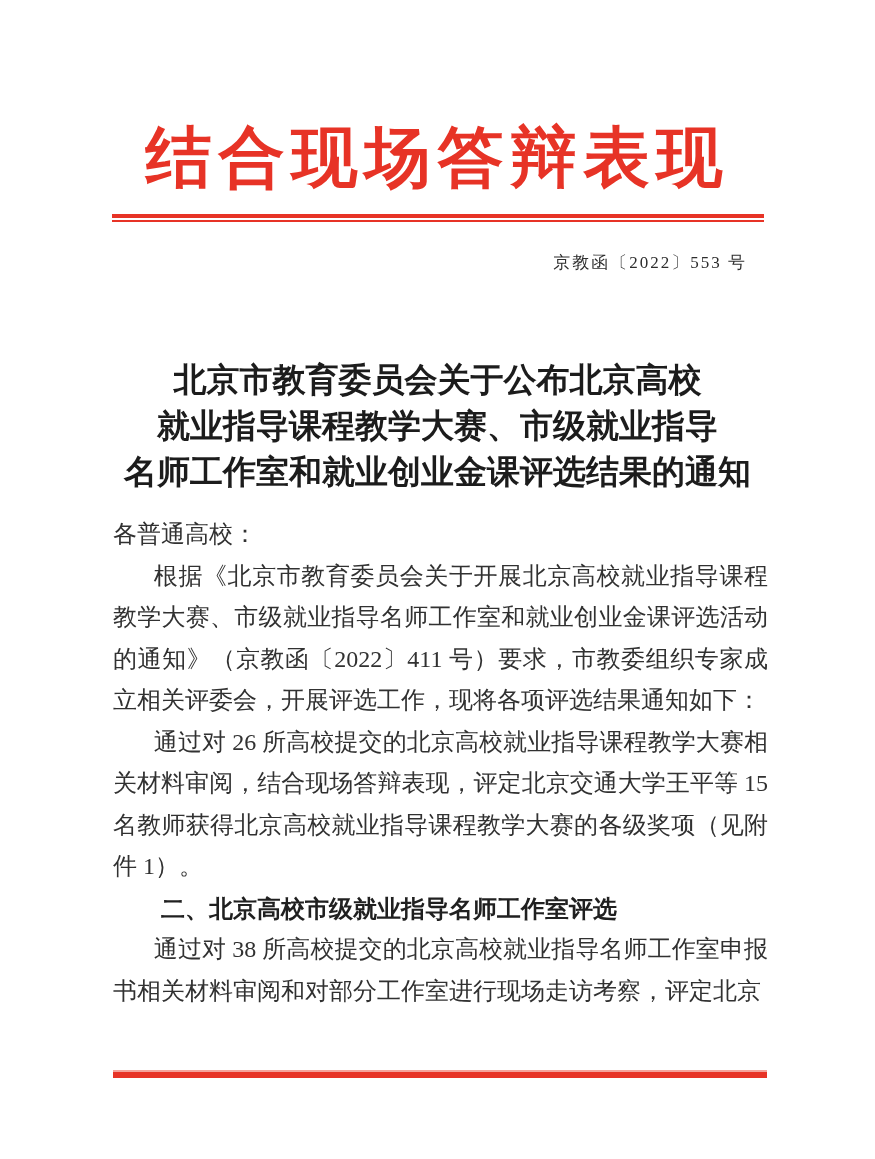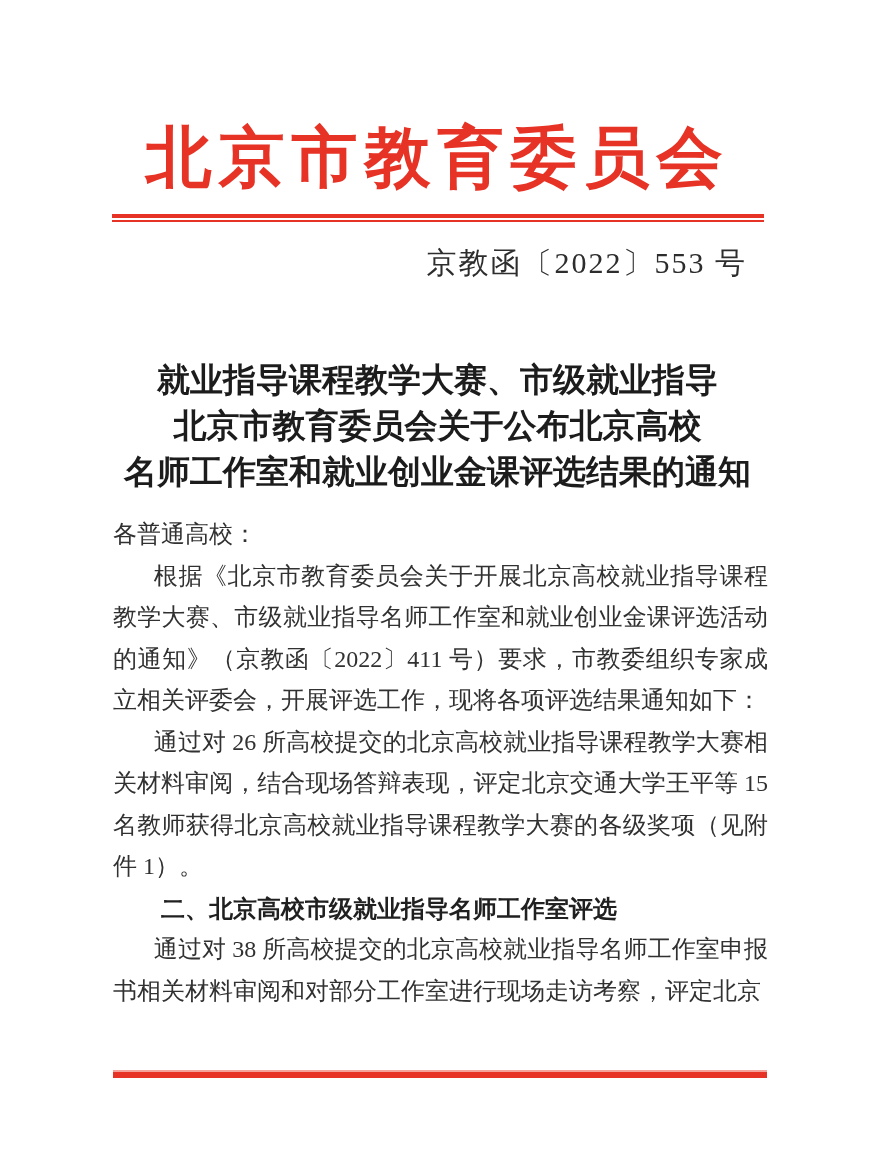--- a/index.html
+++ b/index.html
@@ -41,21 +41,21 @@
   }
   .rule-top .bar-thick { height: 4px; background: #e73326; }
   .rule-top .bar-gap   { height: 2px; background: #ffffff; }
   .rule-top .bar-thin  { height: 2px; background: #e73326; }
 
   
   .doc-number {
     position: absolute;
     top: 248px;
     right: 128px;
-    font-size: 30px;
+    font-size: 17px;
     line-height: 30px;
     letter-spacing: 2px;
     color: #2d2d2d;
     white-space: nowrap;
   }
 
   
   .doc-title {
     position: absolute;
     top: 357px;
@@ -105,33 +105,33 @@
     background: linear-gradient(to bottom,
       #f5a29a 0%, #f5a29a 25%,
       #e73326 25%, #e73326 100%);
   }
 </style>
 </head>
 <body>
 
 <div class="page">
 
-  <div class="letterhead">北京市教育委员会</div>
+  <div class="letterhead">结合现场答辩表现</div>
 
   <div class="rule-top">
     <div class="bar-thick"></div>
     <div class="bar-gap"></div>
     <div class="bar-thin"></div>
   </div>
 
   <div class="doc-number">京教函〔2022〕553 号</div>
 
   <div class="doc-title">
+    <div>北京市教育委员会关于公布北京高校</div>
     <div>就业指导课程教学大赛、市级就业指导</div>
-    <div>北京市教育委员会关于公布北京高校</div>
     <div>名师工作室和就业创业金课评选结果的通知</div>
   </div>
 
   <div class="doc-body">
     <p>各普通高校：</p>
     <p class="para-indent">根据《北京市教育委员会关于开展北京高校就业指导课程教学大赛、市级就业指导名师工作室和就业创业金课评选活动的通知》（京教函〔2022〕411 号）要求，市教委组织专家成立相关评委会，开展评选工作，现将各项评选结果通知如下：</p>
     <p class="para-indent">通过对 26 所高校提交的北京高校就业指导课程教学大赛相关材料审阅，结合现场答辩表现，评定北京交通大学王平等 15 名教师获得北京高校就业指导课程教学大赛的各级奖项（见附件 1）。</p>
     <p class="section-heading">二、北京高校市级就业指导名师工作室评选</p>
     <p class="para-indent">通过对 38 所高校提交的北京高校就业指导名师工作室申报书相关材料审阅和对部分工作室进行现场走访考察，评定北京</p>
   </div>

